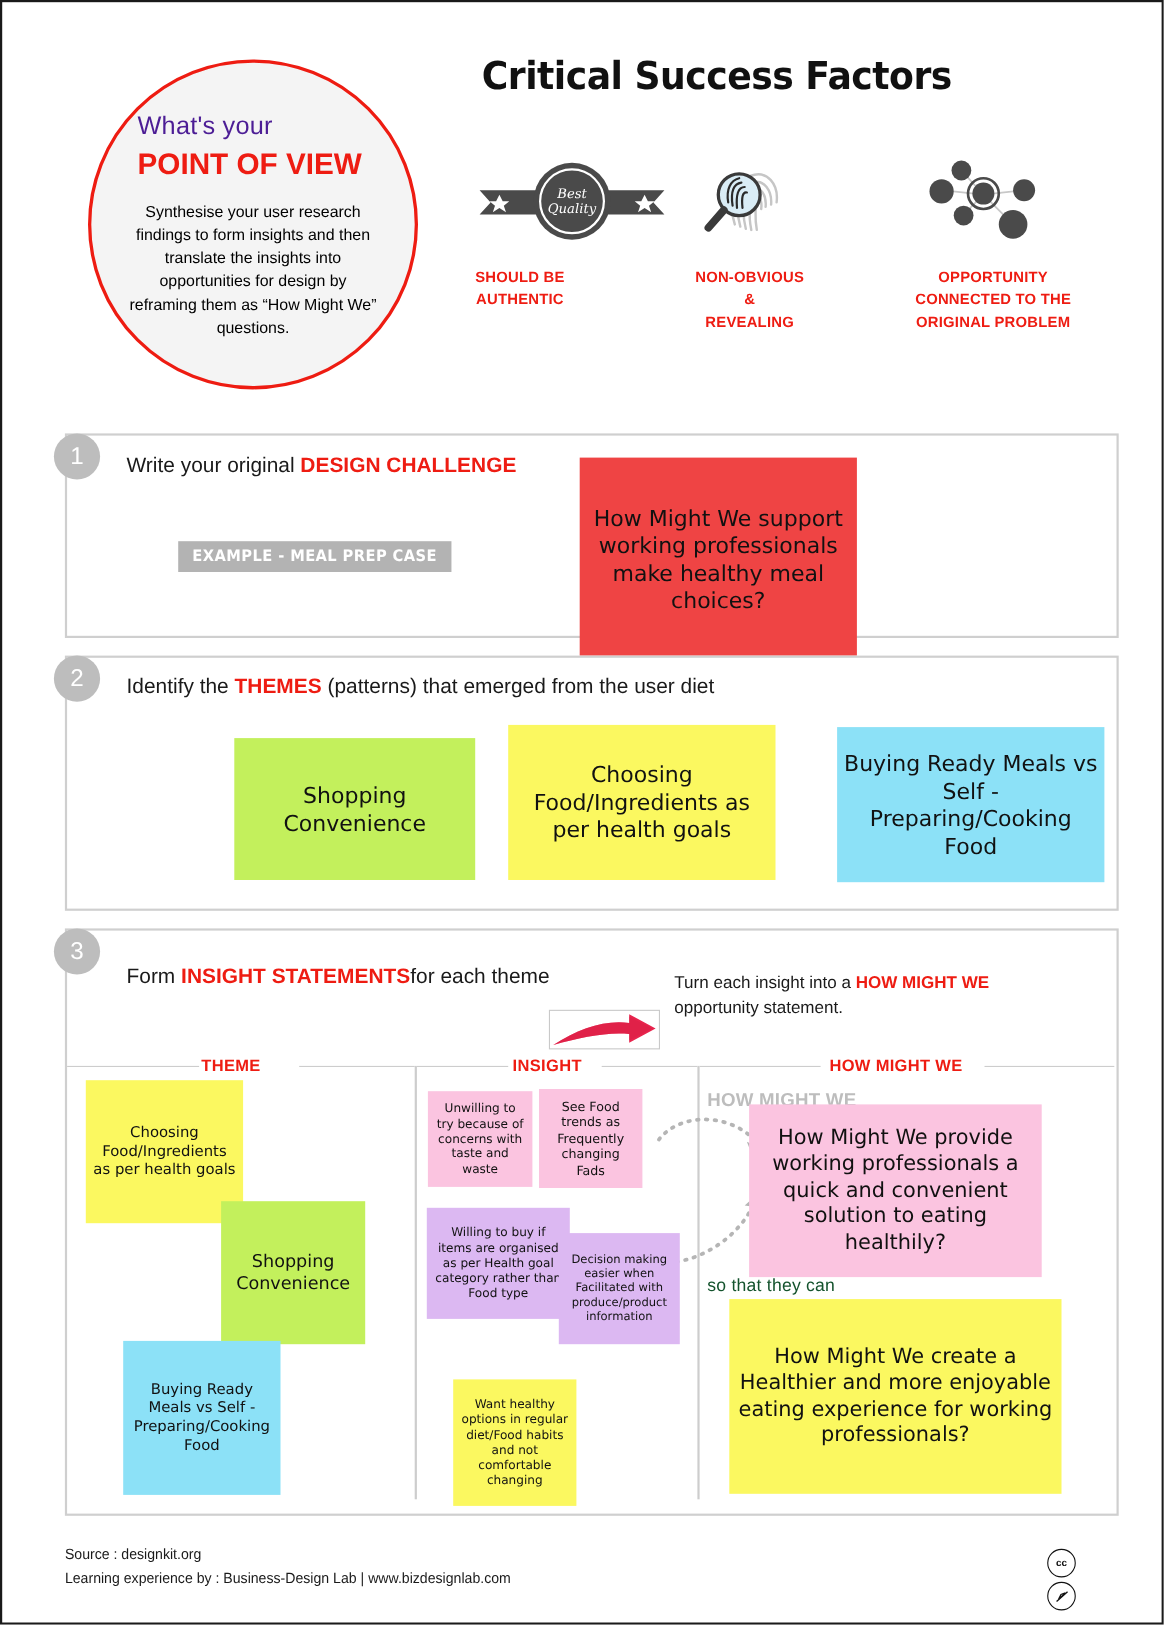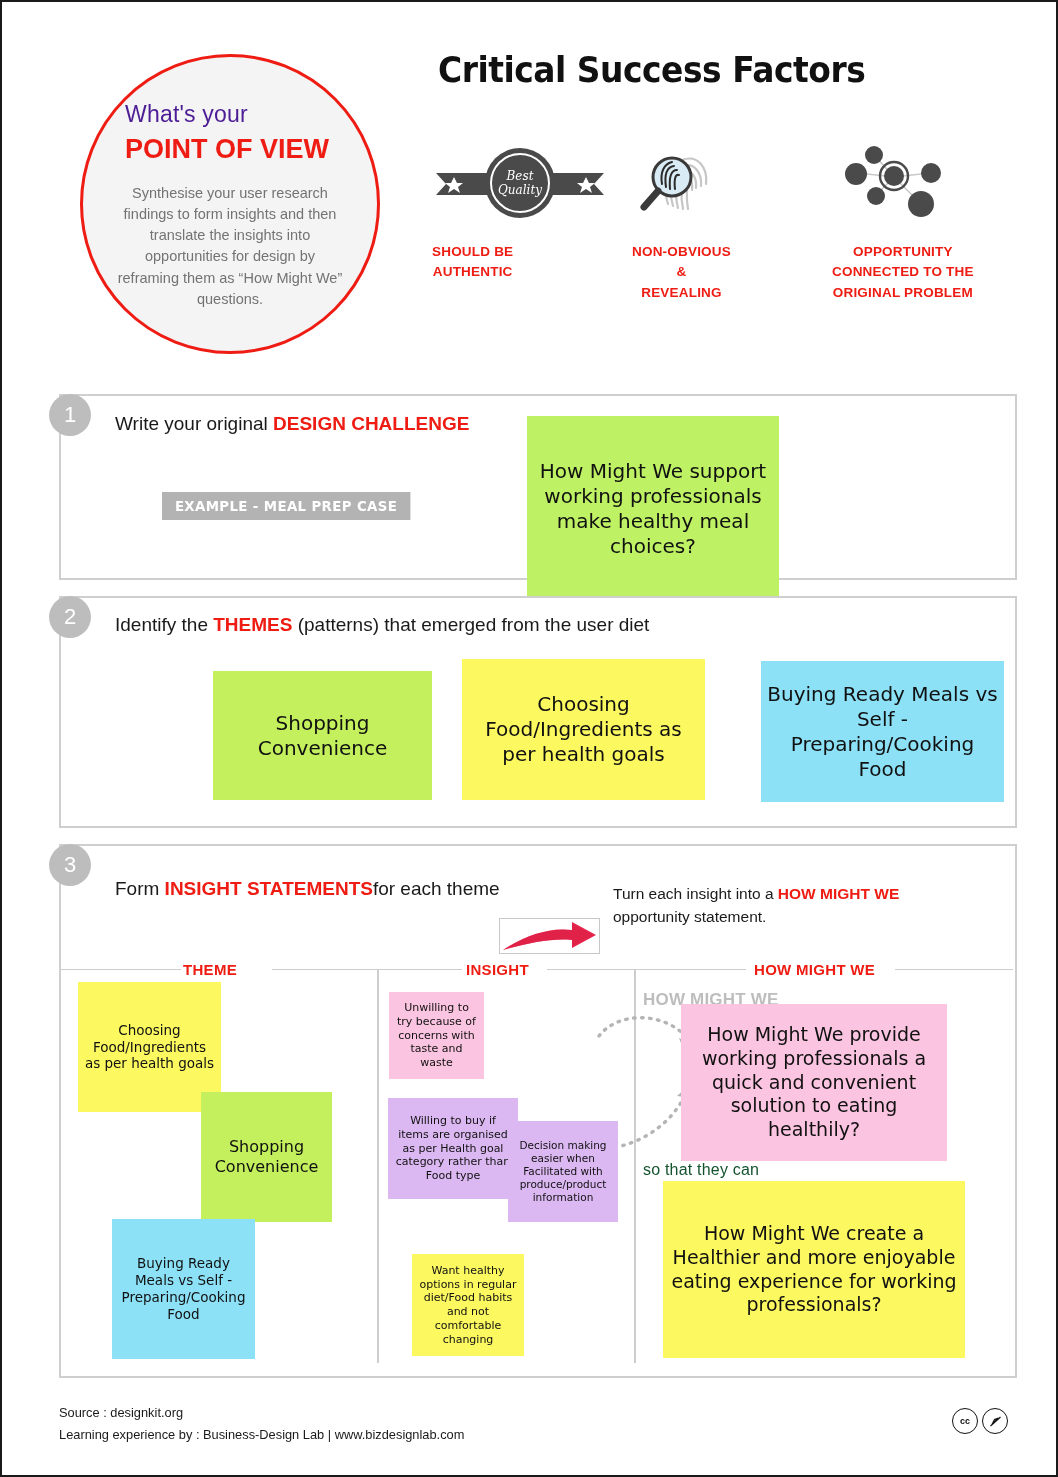--- a/index.html
+++ b/index.html
@@ -7,21 +7,21 @@
   .page{position:relative;width:1058px;height:1477px;background:#ffffff;
         border:2px solid #1a1a1a;box-sizing:border-box;overflow:hidden;margin:0 auto;}
 
   
   .pov-circle{position:absolute;left:78px;top:52px;width:300px;height:300px;
     border:3px solid #ee1c12;border-radius:50%;background:#f4f4f4;
     display:flex;flex-direction:column;align-items:center;justify-content:flex-start;
     padding:44px 30px 0 30px;box-sizing:border-box;text-align:center;}
   .pov-l1{font-size:23px;color:#4c1d95;letter-spacing:.2px;align-self:flex-start;margin-left:12px;}
   .pov-l2{font-size:27px;font-weight:bold;color:#ee1c12;margin-top:6px;align-self:flex-start;margin-left:12px;}
-  .pov-body{font-size:14.5px;color:#737373;line-height:1.46;margin-top:18px;}
+  .pov-body{font-size:14.5px;color:#000000;line-height:1.46;margin-top:18px;}
 
   .main-title{position:absolute;left:436px;top:48px;font-size:35px;font-weight:bold;
     color:#111;font-family:"DejaVu Sans",sans-serif;letter-spacing:-0.5px;
     transform:scaleX(.94);transform-origin:left center;}
 
   .csf-row{position:absolute;left:430px;top:140px;width:600px;display:flex;}
   .csf-item{width:200px;display:flex;flex-direction:column;align-items:flex-start;}
   .csf-ico{height:82px;display:flex;align-items:center;justify-content:center;}
   .csf-label{margin-top:18px;font-size:13.5px;font-weight:bold;color:#ee1c12;
     text-align:center;line-height:1.5;letter-spacing:.2px;}
@@ -144,21 +144,21 @@
 
   <div class="sec sec1"></div>
   <div class="num num1">1</div>
 
   <div class="sec-head" style="left:113px;top:411px;">
     <span>Write your original </span><span class="red">DESIGN CHALLENGE</span>
   </div>
 
   <div class="example-tag" style="left:160px;top:490px;">EXAMPLE - MEAL PREP CASE</div>
 
-  <div class="note" style="left:525px;top:414px;width:252px;height:186px;background:#bef264;font-size:20px;">How Might We support working professionals make healthy meal choices?</div>
+  <div class="note" style="left:525px;top:414px;width:252px;height:186px;background:#ef4444;font-size:20px;">How Might We support working professionals make healthy meal choices?</div>
 
   <div class="sec sec2"></div>
   <div class="num num2">2</div>
 
   <div class="sec-head" style="left:113px;top:612px;">
     <span>Identify the </span><span class="red">THEMES</span><span> (patterns) that emerged from the user diet</span>
   </div>
 
   <div class="note" style="left:211px;top:669px;width:219px;height:129px;background:#c3f05c;font-size:20px;">Shopping Convenience</div>
   <div class="note" style="left:460px;top:657px;width:243px;height:141px;background:#fbf860;font-size:20px;">Choosing Food/Ingredients as per health goals</div>
@@ -205,33 +205,34 @@
     <polygon points="95,52 82,46 87,59" fill="#b5b5b5"></polygon>
     <path d="M2 155 C30 160 76 136 90 98" fill="none" stroke="#b5b5b5" stroke-width="3.4" stroke-dasharray="1.5 6.5" stroke-linecap="round"></path>
     <polygon points="92,93 80,104 94,106" fill="#b5b5b5"></polygon>
   </svg>
 
   <div class="note" style="left:76px;top:980px;width:143px;height:130px;background:#fbf860;font-size:13.5px;">Choosing Food/Ingredients as per health goals</div>
   <div class="note" style="left:199px;top:1090px;width:131px;height:130px;background:#c3f05c;font-size:16px;">Shopping Convenience</div>
   <div class="note" style="left:110px;top:1217px;width:143px;height:140px;background:#8ce1f7;font-size:13.5px;">Buying Ready Meals vs Self - Preparing/Cooking Food</div>
 
   <div class="note" style="left:387px;top:990px;width:95px;height:87px;background:#fbc4e0;font-size:11px;">Unwilling to try because of concerns with taste and waste</div>
+  <div class="note" style="left:488px;top:988px;width:94px;height:90px;background:#fbc4e0;font-size:11.5px;">See Food trends as Frequently changing Fads</div>
   <div class="note" style="left:386px;top:1096px;width:130px;height:101px;background:#dcb8f2;font-size:11px;">Willing to buy if items are organised as per Health goal category rather than Food type</div>
   <div class="note" style="left:506px;top:1119px;width:110px;height:101px;background:#dcb8f2;font-size:10.5px;">Decision making easier when Facilitated with produce/product information</div>
-  <div class="note" style="left:410px;top:1252px;width:112px;height:102px;background:#fbf860;font-size:11px;">Want healthy options in regular diet/Food habits and not comfortable changing</div>
+  <div class="note" style="left:410px;top:1252px;width:112px;height:115px;background:#fbf860;font-size:11px;">Want healthy options in regular diet/Food habits and not comfortable changing</div>
 
   <div class="note" style="left:679px;top:1002px;width:266px;height:157px;background:#fbc4e0;font-size:19px;">How Might We provide working professionals a quick and convenient solution to eating healthily?</div>
   <div class="note" style="left:661px;top:1179px;width:302px;height:177px;background:#fbf860;font-size:19px;">How Might We create a Healthier and more enjoyable eating experience for working professionals?</div>
 
   <div class="footer">
     <div>Source : designkit.org</div>
     <div>Learning experience by : Business-Design Lab | www.bizdesignlab.com</div>
   </div>
 
-  <div class="cc" style="left:950px;">
+  <div class="cc" style="left:950px;flex-direction:column;">
     <div class="cc-badge">cc</div>
     <div class="cc-badge">
       <svg width="15" height="15" viewBox="0 0 15 15">
         <path d="M4 10 L10 4.5 M4.5 9.5 L6.5 5.5 L10.5 4" stroke="#111" stroke-width="1.1" fill="none"></path>
         <line x1="2.5" y1="12" x2="12.5" y2="3" stroke="#111" stroke-width="1.2"></line>
       </svg>
     </div>
   </div>
 
 </div>

